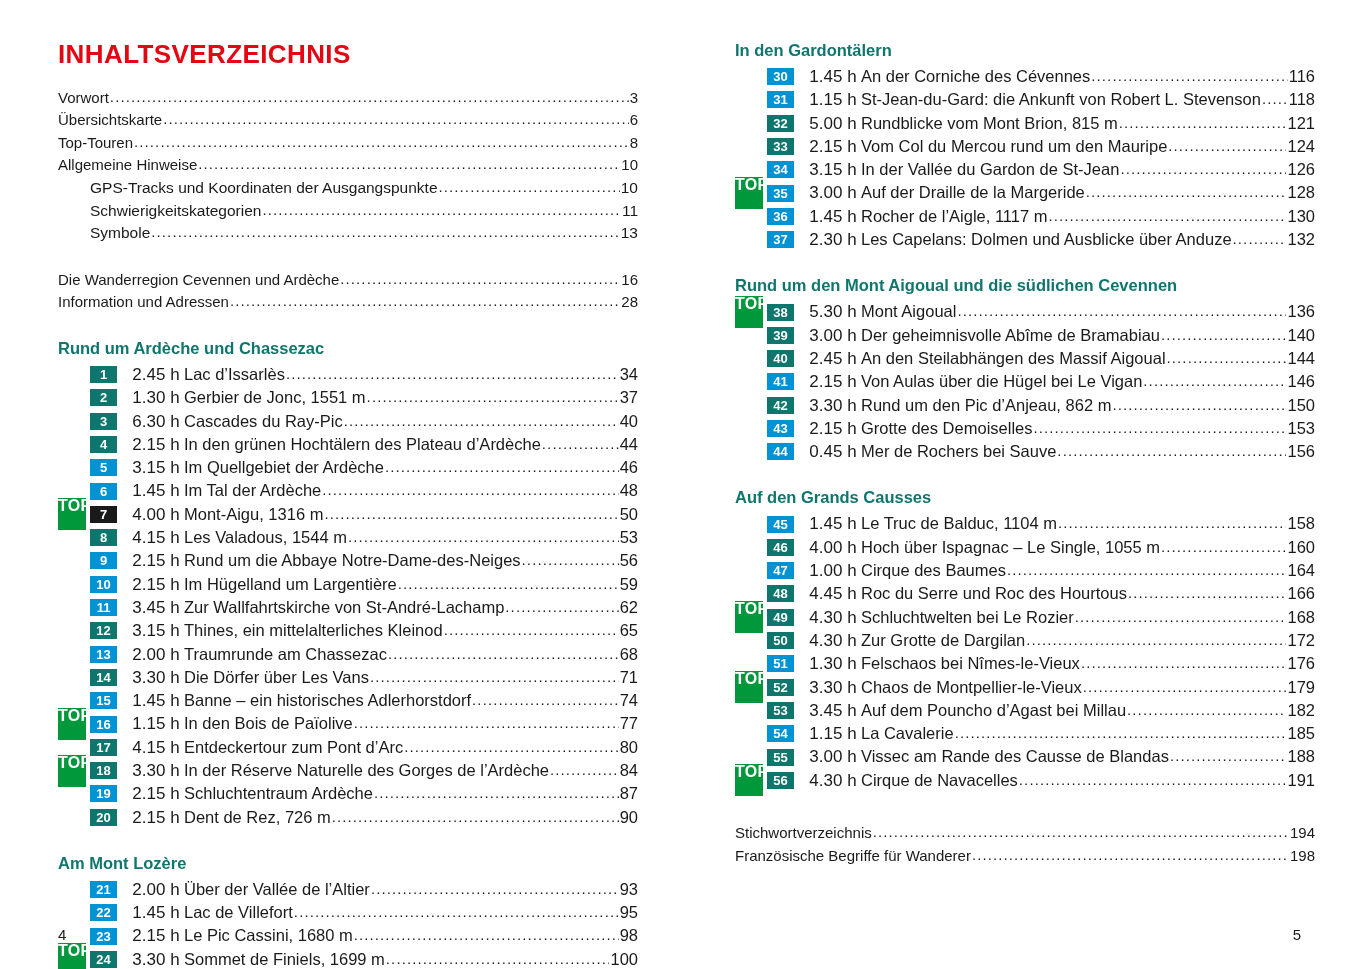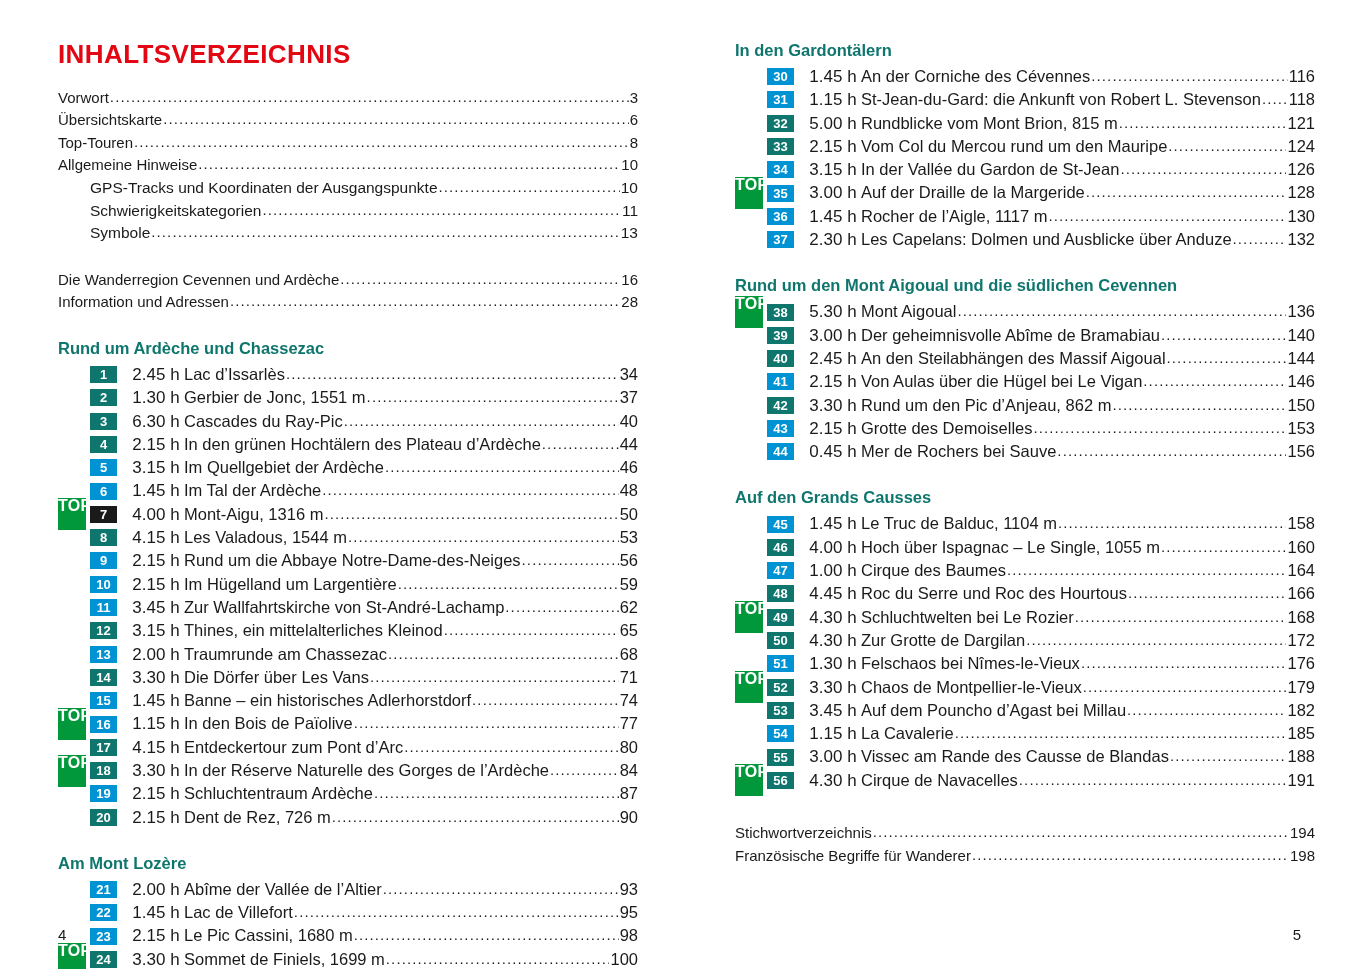--- a/index.html
+++ b/index.html
@@ -368,21 +368,21 @@
           <span class="t-title">Dent de Rez, 726 m</span>
           <span class="t-dots"></span>
           <span class="t-page">90</span>
         </div>
         <div class="gap-m"></div>
         <div class="sec-head">Am Mont Lozère</div>
         <div class="tour">
           <span class="top-badge empty"></span>
           <span class="num blue">21</span>
           <span class="dur">2.00 h</span>
-          <span class="t-title">Abîme der Vallée de l’Altier</span>
+          <span class="t-title">Über der Vallée de l’Altier</span>
           <span class="t-dots"></span>
           <span class="t-page">93</span>
         </div>
         <div class="tour">
           <span class="top-badge empty"></span>
           <span class="num blue">22</span>
           <span class="dur">1.45 h</span>
           <span class="t-title">Lac de Villefort</span>
           <span class="t-dots"></span>
           <span class="t-page">95</span>

